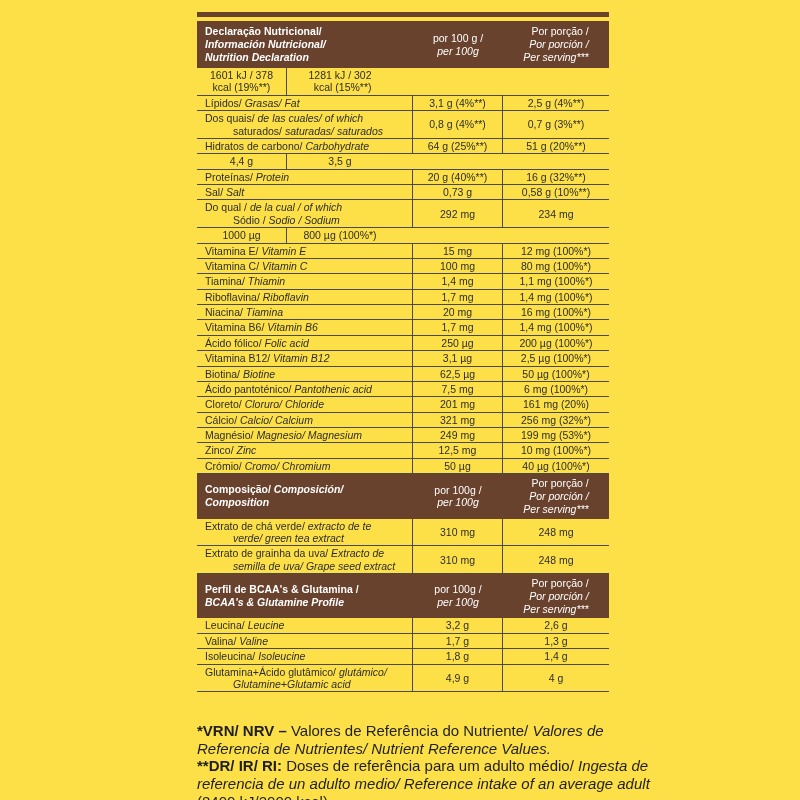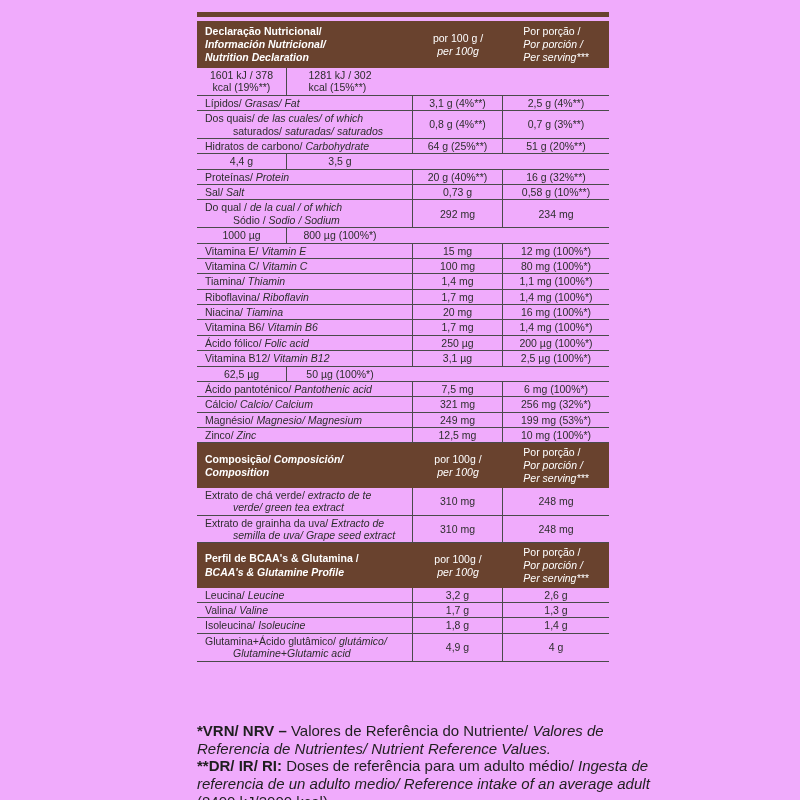--- a/index.html
+++ b/index.html
@@ -1,28 +1,28 @@
 <!DOCTYPE html>
 <html style="--brown: #69422e; --line: #4a4a4a;"><head>
 <meta charset="utf-8">
 <style>
   html,body{margin:0;padding:0;}
   body{
     width:800px;height:800px;background:#ffffff;
     font-family:"Liberation Sans","DejaVu Sans",sans-serif;
     color:#2d2d2d;
   }
-  .sheet{position:relative;width:800px;height:800px;overflow:hidden;background:#f0abfc;}
+  .sheet{position:relative;width:800px;height:800px;overflow:hidden;background:#fde047;}
   .twrap{position:absolute;left:197px;top:12px;width:412px;}
   .stripe{height:5px;background:var(--brown,#69422e);margin-bottom:4px;}
   .row{display:flex;box-sizing:border-box;}
   .cell{box-sizing:border-box;display:flex;align-items:center;}
   .cl{width:216px;justify-content:flex-start;padding:1px 6px 1px 8px;}
   .cv1{width:90px;justify-content:center;text-align:center;padding:1px 2px;}
-  .cv2{width:106px;justify-content:center;text-align:left;padding:1px 2px;}
+  .cv2{width:106px;justify-content:center;text-align:right;padding:1px 2px;}
   .brow{border-bottom:1px solid var(--line,#4a4a4a);font-size:10.5px;line-height:1.18;}
   .brow .cl,.brow .cv1{border-right:1px solid var(--line,#4a4a4a);}
   .lwrap{display:block;padding-left:28px;text-indent:-28px;}
   .hrow{background:var(--brown,#69422e);color:#ffffff;font-size:10.5px;}
   .hrow .cl{padding:4px 6px 4px 8px;}
   .ttl{display:block;font-weight:bold;line-height:1.24;}
   .hc{line-height:1.22;padding:3px 1px;}
   .it{font-style:italic;}
   .bd{font-weight:bold;}
   .footnotes{
@@ -221,40 +221,54 @@
             <span class="lwrap"><span>Vitamina B12/ </span><span class="it ">Vitamin B12</span></span>
           </div>
           <div class="cell cv1">
             <span>3,1 µg</span>
           </div>
           <div class="cell cv2">
             <span>2,5 µg (100%*)</span>
           </div>
         </div>
         <div class="row brow">
+          <div class="cell cl">
+            <span class="lwrap"><span>Biotina/ </span><span class="it ">Biotine</span></span>
+          </div>
           <div class="cell cv1">
             <span>62,5 µg</span>
           </div>
           <div class="cell cv2">
             <span>50 µg (100%*)</span>
           </div>
         </div>
         <div class="row brow">
           <div class="cell cl">
             <span class="lwrap"><span>Ácido pantoténico/ </span><span class="it ">Pantothenic acid</span></span>
           </div>
           <div class="cell cv1">
             <span>7,5 mg</span>
           </div>
           <div class="cell cv2">
             <span>6 mg (100%*)</span>
           </div>
         </div>
         <div class="row brow">
           <div class="cell cl">
+            <span class="lwrap"><span>Cloreto/ </span><span class="it ">Cloruro/ Chloride</span></span>
+          </div>
+          <div class="cell cv1">
+            <span>201 mg</span>
+          </div>
+          <div class="cell cv2">
+            <span>161 mg (20%)</span>
+          </div>
+        </div>
+        <div class="row brow">
+          <div class="cell cl">
             <span class="lwrap"><span>Cálcio/ </span><span class="it ">Calcio/ Calcium</span></span>
           </div>
           <div class="cell cv1">
             <span>321 mg</span>
           </div>
           <div class="cell cv2">
             <span>256 mg (32%*)</span>
           </div>
         </div>
         <div class="row brow">
@@ -270,20 +284,31 @@
         </div>
         <div class="row brow">
           <div class="cell cl">
             <span class="lwrap"><span>Zinco/ </span><span class="it ">Zinc</span></span>
           </div>
           <div class="cell cv1">
             <span>12,5 mg</span>
           </div>
           <div class="cell cv2">
             <span>10 mg (100%*)</span>
+          </div>
+        </div>
+        <div class="row brow">
+          <div class="cell cl">
+            <span class="lwrap"><span>Crómio/ </span><span class="it ">Cromo/ Chromium</span></span>
+          </div>
+          <div class="cell cv1">
+            <span>50 µg</span>
+          </div>
+          <div class="cell cv2">
+            <span>40 µg (100%*)</span>
           </div>
         </div>
       </div>
     <div>
         <div class="row hrow">
           <div class="cell cl">
             <span class="ttl"><span>Composição/ </span><span class="it ">Composición/</span><br><span class="it ">Composition</span></span>
           </div>
           <div class="cell cv1 hc">
             <span><span>por 100g /</span><br><span class="it ">per 100g</span></span>

